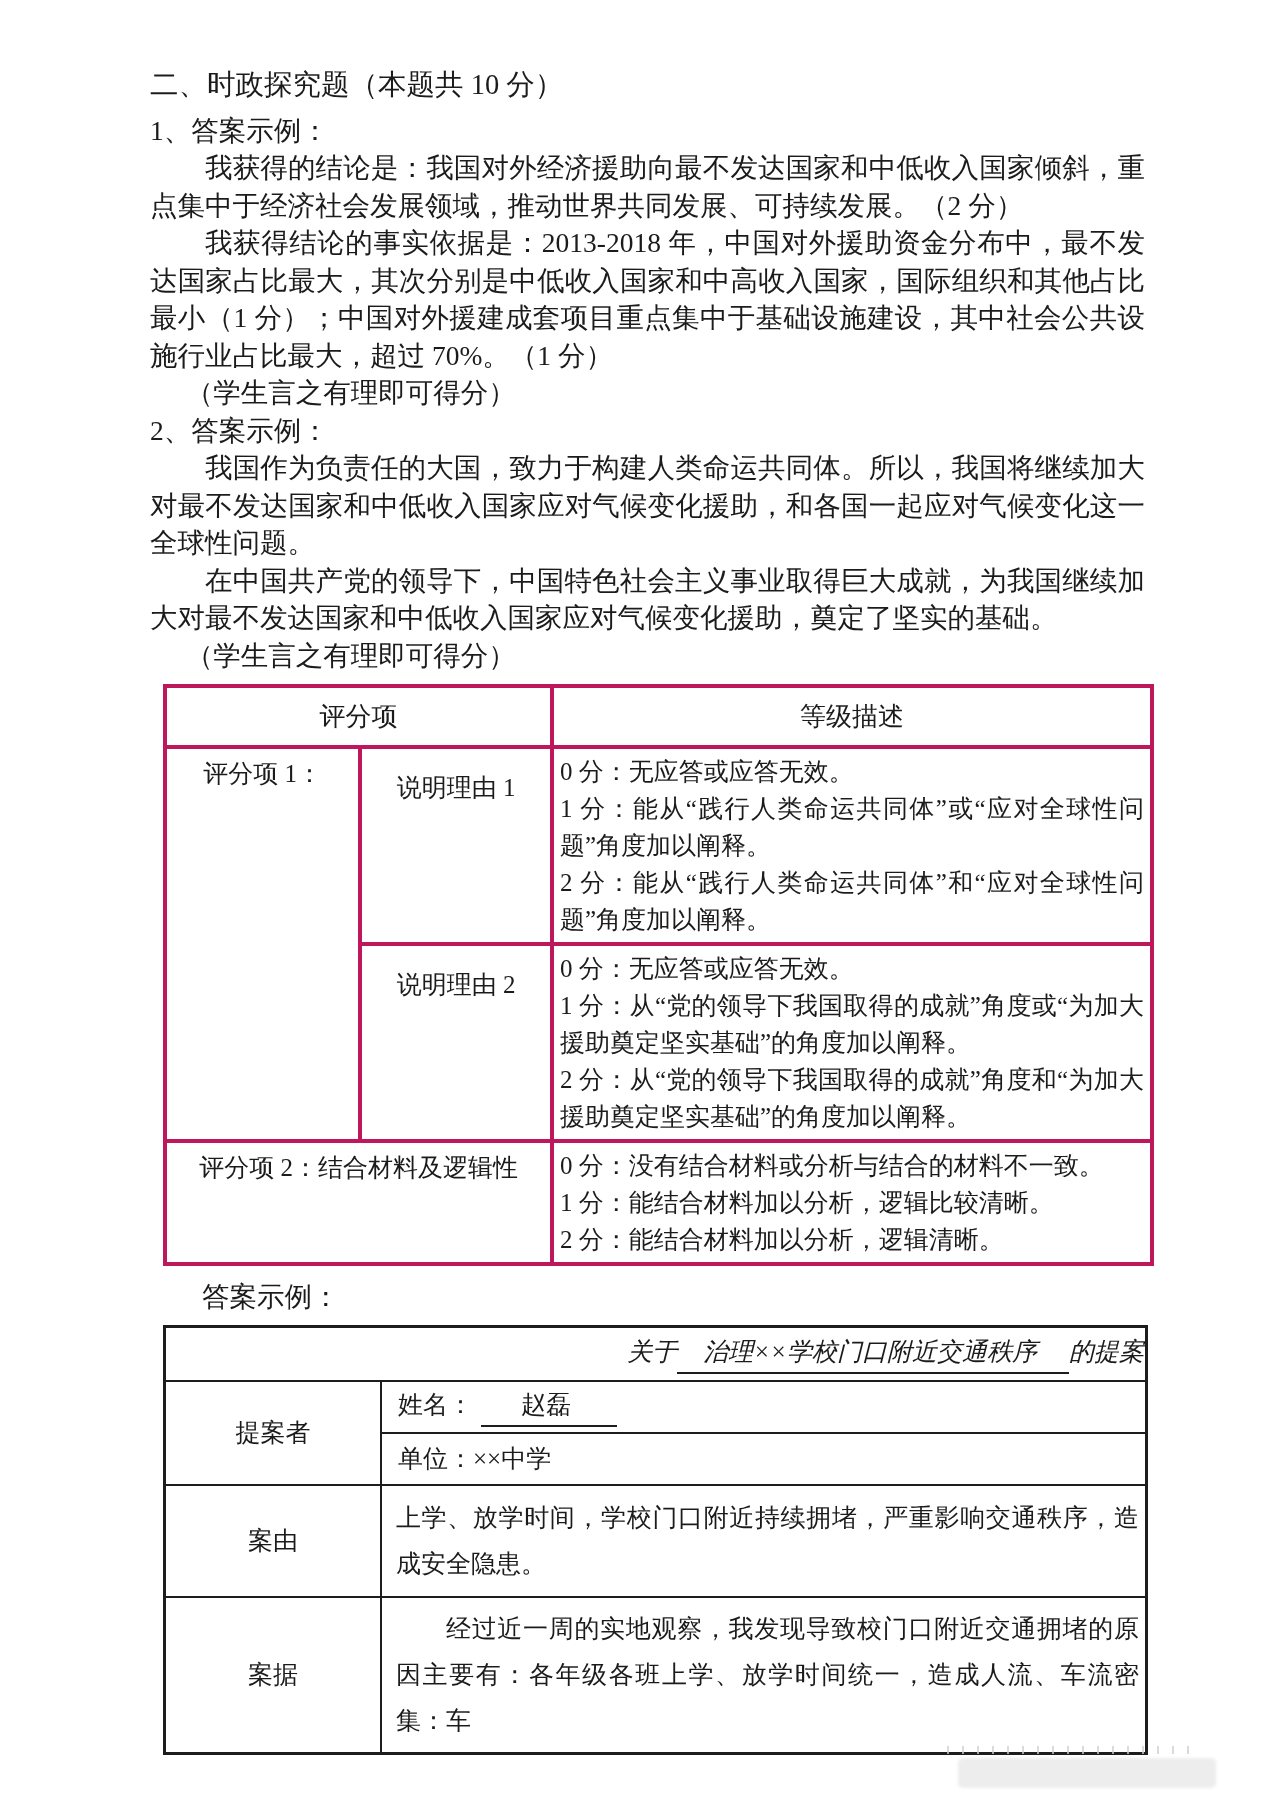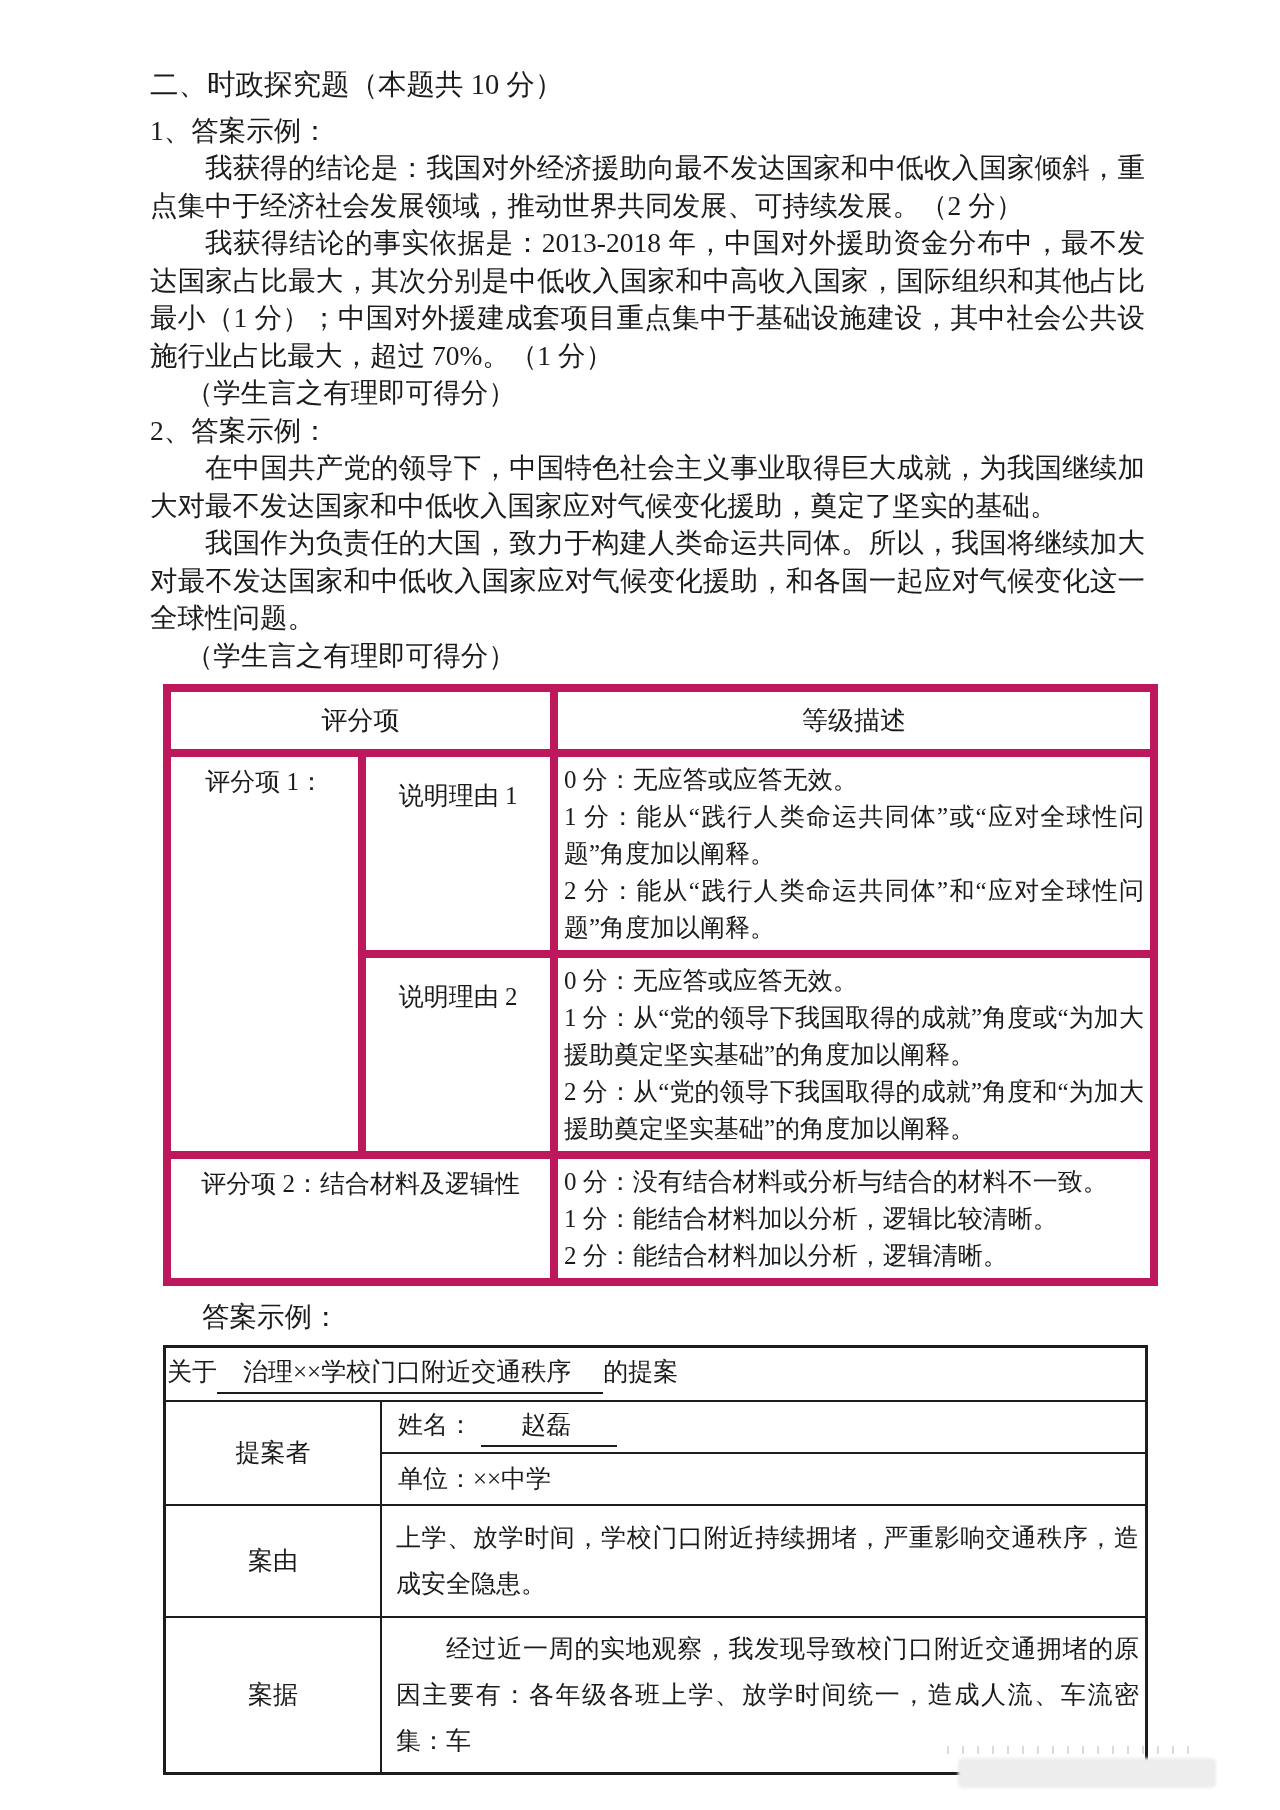--- a/index.html
+++ b/index.html
@@ -18,32 +18,32 @@
   }
   .h-bold{font-weight:normal;font-size:28.5px;margin:0;}
   p{margin:0;text-align:justify;}
   .indent{text-indent:2em;}
   .note{padding-left:1.3em;}
   .mt8{margin-top:8px;}
   .rubric-label{margin-top:14px;}
   
   table{border-collapse:collapse;table-layout:fixed;margin-left:13px;}
   .rubric-table{width:990px;margin-top:10px;border:3px solid #1d1d1d;}
-  .rubric-table td{border:8px solid #be185d;vertical-align:top;font-size:25px;line-height:37px;margin-left:36px;}
+  .rubric-table td{border:4px solid #be185d;vertical-align:top;font-size:25px;line-height:37px;margin-left:36px;}
   .rubric-table .r-head td{height:55px;text-align:center;vertical-align:middle;font-size:26px;}
   .cell-label{text-align:center;padding-top:6px;font-size:26px;}
   .cell-sub{text-align:center;padding-top:20px;font-size:26px;}
   .cell-desc{white-space:pre-line;padding:4px 6px 4px 6px;text-align:justify;}
   
   .h3{margin-top:10px;}
   .answer-label{margin-top:12px;padding-left:52px;font-family:Liberation Serif, serif;}
   
   .proposal-table{width:985px;margin-top:9px;border:3px solid #1d1d1d;}
   .proposal-table td{border:2px solid #1d1d1d;font-size:25px;color:#1b1b1b;}
-  .t-title{height:50px;text-align:left;vertical-align:middle;font-size:26px;}
+  .t-title{height:50px;text-align:right;vertical-align:middle;font-size:26px;font-style:italic;}
   .t-lab{text-align:center;vertical-align:middle;font-size:26px;}
   .t-val{height:48px;vertical-align:middle;padding-left:16px;margin-left:28px;}
   .t-text{vertical-align:middle;padding:8px 6px 8px 14px;line-height:46px;text-align:justify;height:94px;}
   .fill-line{display:inline-block;border-bottom:2px solid #1d1d1d;padding:0 32px 1px 26px;}
   .name-line{display:inline-block;border-bottom:2px solid #1d1d1d;padding:0 46px 1px 40px;margin-left:8px;}
   
   .smudge-ticks{
     position:absolute;right:88px;bottom:56px;width:245px;height:8px;
     background:repeating-linear-gradient(90deg,#cfcfcf 0 2px,rgba(0,0,0,0) 2px 15px);
     opacity:.75;filter:blur(.5px);
@@ -59,22 +59,22 @@
 <div class="page">
 
   <p class="h-bold">二、时政探究题（本题共 10 分）</p>
 
   <p class="mt8">1、答案示例：</p>
   <p class="indent">我获得的结论是：我国对外经济援助向最不发达国家和中低收入国家倾斜，重点集中于经济社会发展领域，推动世界共同发展、可持续发展。（2 分）</p>
   <p class="indent">我获得结论的事实依据是：2013-2018 年，中国对外援助资金分布中，最不发达国家占比最大，其次分别是中低收入国家和中高收入国家，国际组织和其他占比最小（1 分）；中国对外援建成套项目重点集中于基础设施建设，其中社会公共设施行业占比最大，超过 70%。（1 分）</p>
   <p class="note">（学生言之有理即可得分）</p>
 
   <p>2、答案示例：</p>
+  <p class="indent">我国作为负责任的大国，致力于构建人类命运共同体。所以，我国将继续加大对最不发达国家和中低收入国家应对气候变化援助，和各国一起应对气候变化这一全球性问题。</p>
   <p class="indent">在中国共产党的领导下，中国特色社会主义事业取得巨大成就，为我国继续加大对最不发达国家和中低收入国家应对气候变化援助，奠定了坚实的基础。</p>
-  <p class="indent">我国作为负责任的大国，致力于构建人类命运共同体。所以，我国将继续加大对最不发达国家和中低收入国家应对气候变化援助，和各国一起应对气候变化这一全球性问题。</p>
   <p class="note">（学生言之有理即可得分）</p>
 
 
   <table class="rubric-table">
     <colgroup>
         <col style="width:195px">
         <col style="width:192px">
         <col style="width:600px">
       </colgroup>
     <tbody>

